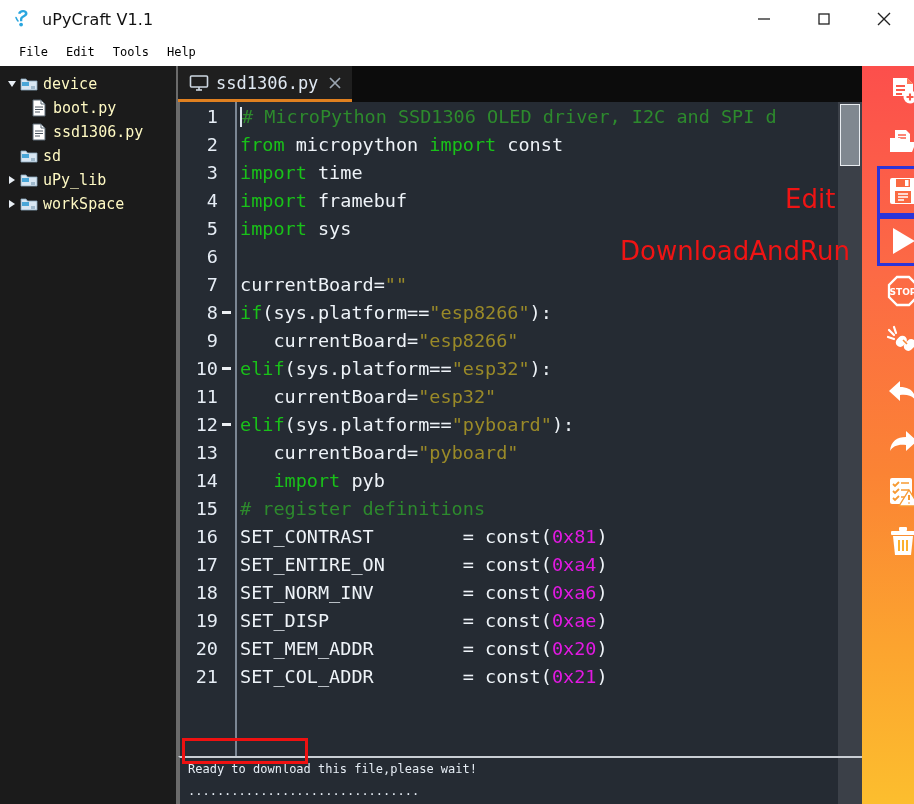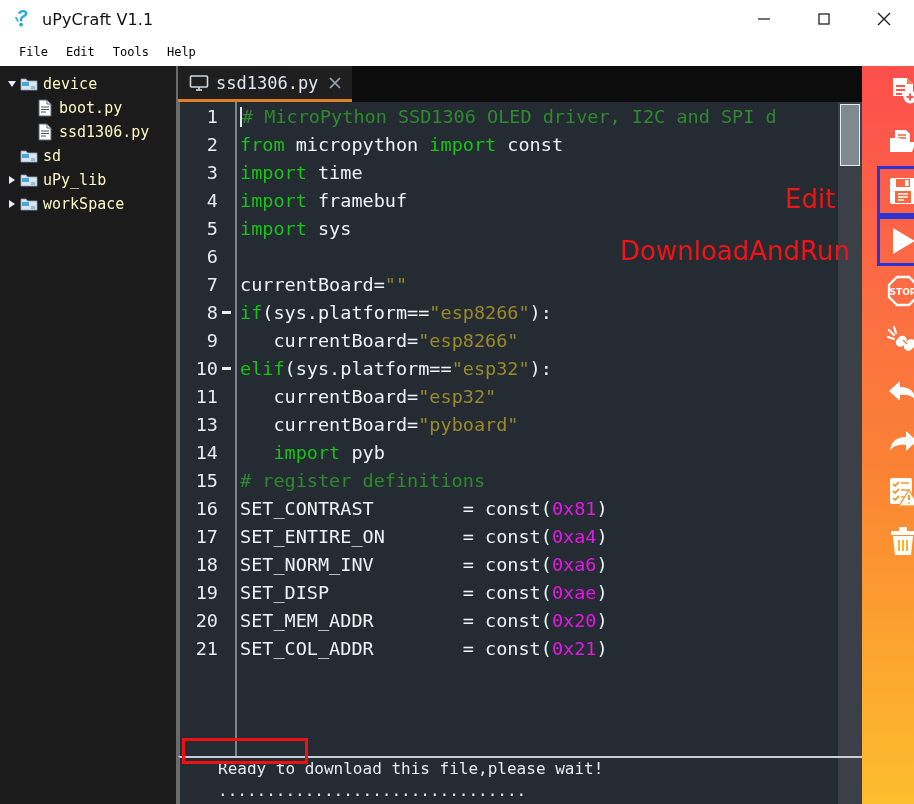--- a/index.html
+++ b/index.html
@@ -47,21 +47,21 @@
   .tree-row{
     display:flex;align-items:center;height:24px;
     font-family:"DejaVu Sans Mono",monospace;font-size:15px;color:#fef9c3;
     white-space:nowrap;
   }
   .tw{width:16px;height:24px;display:flex;align-items:center;justify-content:center;flex:0 0 auto;}
   .tw svg{display:block;}
   .ticon{width:18px;height:24px;display:flex;align-items:center;justify-content:center;flex:0 0 auto;margin-right:5px;}
   .ticon svg{display:block;}
   .tree-label{line-height:24px;}
-  .indent1{padding-left:20px;}
+  .indent1{padding-left:14px;}
   .indent0{padding-left:4px;}
 
   
   .center{
     position:absolute;left:178px;top:66px;width:684px;height:738px;
     background:#0c0c0c;overflow:hidden;
   }
   
   .tabstrip{
     position:absolute;left:0;top:0;width:684px;height:36px;
@@ -133,22 +133,22 @@
   .anno-dar{left:620px;top:236px;}
 
   
   .terminal{
     position:absolute;left:0;top:690px;width:684px;height:114px;
     background:#252b33;box-sizing:border-box;
     border-left:2px solid #6b6b6b;border-top:2px solid #c9ced4;
     overflow:hidden;
   }
   .tline{
-    font-family:"DejaVu Sans Mono",monospace;font-size:16px;color:#e6edf5;
-    height:22px;line-height:22px;padding-left:8px;white-space:pre;margin-left:30px;
+    font-family:"DejaVu Sans Mono",monospace;font-size:12px;color:#e6edf5;
+    height:22px;line-height:22px;padding-left:8px;white-space:pre;
   }
   .term-scroll{
     position:absolute;right:0;top:692px;width:24px;height:112px;background:#3b4048;
   }
   .hl-box{
     position:absolute;left:182px;top:738px;width:126px;height:26px;
     border:3px solid #ef1111;box-sizing:border-box;
   }
 
   
@@ -317,20 +317,21 @@
           <div class="cline"><span class="lno">2</span><span class="fold"></span><span class="ctext"><span class="kw">from</span><span> micropython </span><span class="kw">import</span><span> const</span></span></div>
           <div class="cline"><span class="lno">3</span><span class="fold"></span><span class="ctext"><span class="kw">import</span><span> time</span></span></div>
           <div class="cline"><span class="lno">4</span><span class="fold"></span><span class="ctext"><span class="kw">import</span><span> framebuf</span></span></div>
           <div class="cline"><span class="lno">5</span><span class="fold"></span><span class="ctext"><span class="kw">import</span><span> sys</span></span></div>
           <div class="cline"><span class="lno">6</span><span class="fold"></span><span class="ctext"><span></span></span></div>
           <div class="cline"><span class="lno">7</span><span class="fold"></span><span class="ctext"><span>currentBoard=</span><span class="st">""</span></span></div>
           <div class="cline"><span class="lno">8</span><span class="fold"><span class="foldmark"></span></span><span class="ctext"><span class="kw">if</span><span>(sys.platform==</span><span class="st">"esp8266"</span><span>):</span></span></div>
           <div class="cline"><span class="lno">9</span><span class="fold"></span><span class="ctext"><span>   currentBoard=</span><span class="st">"esp8266"</span></span></div>
           <div class="cline"><span class="lno">10</span><span class="fold"><span class="foldmark"></span></span><span class="ctext"><span class="kw">elif</span><span>(sys.platform==</span><span class="st">"esp32"</span><span>):</span></span></div>
           <div class="cline"><span class="lno">11</span><span class="fold"></span><span class="ctext"><span>   currentBoard=</span><span class="st">"esp32"</span></span></div>
+          <div class="cline"><span class="lno">12</span><span class="fold"><span class="foldmark"></span></span><span class="ctext"><span class="kw">elif</span><span>(sys.platform==</span><span class="st">"pyboard"</span><span>):</span></span></div>
           <div class="cline"><span class="lno">13</span><span class="fold"></span><span class="ctext"><span>   currentBoard=</span><span class="st">"pyboard"</span></span></div>
           <div class="cline"><span class="lno">14</span><span class="fold"></span><span class="ctext"><span>   </span><span class="kw">import</span><span> pyb</span></span></div>
           <div class="cline"><span class="lno">15</span><span class="fold"></span><span class="ctext"><span class="cm"># register definitions</span></span></div>
           <div class="cline"><span class="lno">16</span><span class="fold"></span><span class="ctext"><span>SET_CONTRAST        = const(</span><span class="num">0x81</span><span>)</span></span></div>
           <div class="cline"><span class="lno">17</span><span class="fold"></span><span class="ctext"><span>SET_ENTIRE_ON       = const(</span><span class="num">0xa4</span><span>)</span></span></div>
           <div class="cline"><span class="lno">18</span><span class="fold"></span><span class="ctext"><span>SET_NORM_INV        = const(</span><span class="num">0xa6</span><span>)</span></span></div>
           <div class="cline"><span class="lno">19</span><span class="fold"></span><span class="ctext"><span>SET_DISP            = const(</span><span class="num">0xae</span><span>)</span></span></div>
           <div class="cline"><span class="lno">20</span><span class="fold"></span><span class="ctext"><span>SET_MEM_ADDR        = const(</span><span class="num">0x20</span><span>)</span></span></div>
           <div class="cline"><span class="lno">21</span><span class="fold"></span><span class="ctext"><span>SET_COL_ADDR        = const(</span><span class="num">0x21</span><span>)</span></span></div>
         </div>

